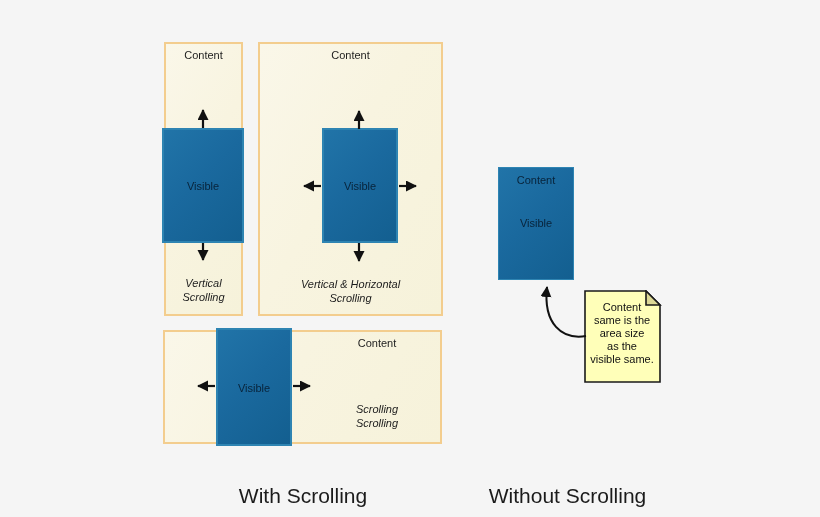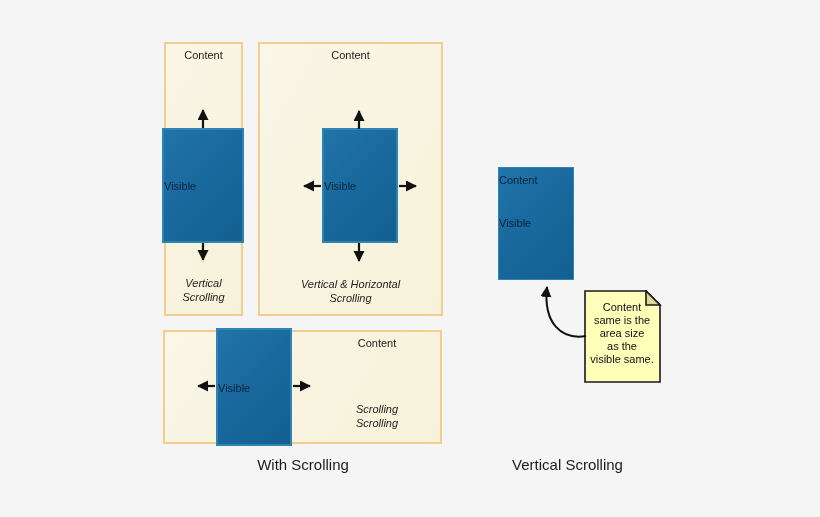--- a/index.html
+++ b/index.html
@@ -28,29 +28,29 @@
     text-align:center;font-style:italic;font-size:11px;line-height:14px;color:#1d1d1d;margin-top:32px;
   }
   .visible-box{
     position:absolute;
     background:linear-gradient(135deg,#2174a8 0%,#1a699e 45%,#135f90 100%);
     border:2px solid #2e84b2;
     box-sizing:border-box;
   }
   .visible-label{
     position:absolute;left:0;right:0;
-    font-size:11px;color:#08233a;
+    text-align:center;font-size:11px;color:#08233a;
   }
   .note-text{
     position:absolute;
     text-align:center;font-size:11px;line-height:13px;color:#111;
   }
   .section-title{
     position:absolute;
-    text-align:center;font-size:15px;color:#1b1b1b;
+    text-align:center;font-size:21px;color:#1b1b1b;margin-top:28px;
   }
   svg.overlay{position:absolute;left:0;top:0;pointer-events:none;}
 </style>
 </head>
 <body>
 
 <div class="canvas">
 
   <div class="content-box" style="left:164px;top:42px;width:79px;height:274px;">
     <div class="content-label">Content</div>
@@ -121,15 +121,15 @@
       <line x1="399" y1="186" x2="416" y2="186" marker-end="url(#ah)"></line>
 
       <line x1="215" y1="386" x2="198" y2="386" marker-end="url(#ah)"></line>
       <line x1="293" y1="386" x2="310" y2="386" marker-end="url(#ah)"></line>
 
       <path d="M 586,336 C 562,340 543,324 547,287" stroke-width="2" marker-end="url(#ah)"></path>
     </g>
   </svg>
 
   <div class="section-title" style="left:228px;top:456px;width:150px;">With Scrolling</div>
-  <div class="section-title" style="left:480px;top:456px;width:175px;">Vertical Scrolling</div>
+  <div class="section-title" style="left:480px;top:456px;width:175px;">Without Scrolling</div>
 
 </div>
 
 </body></html>

